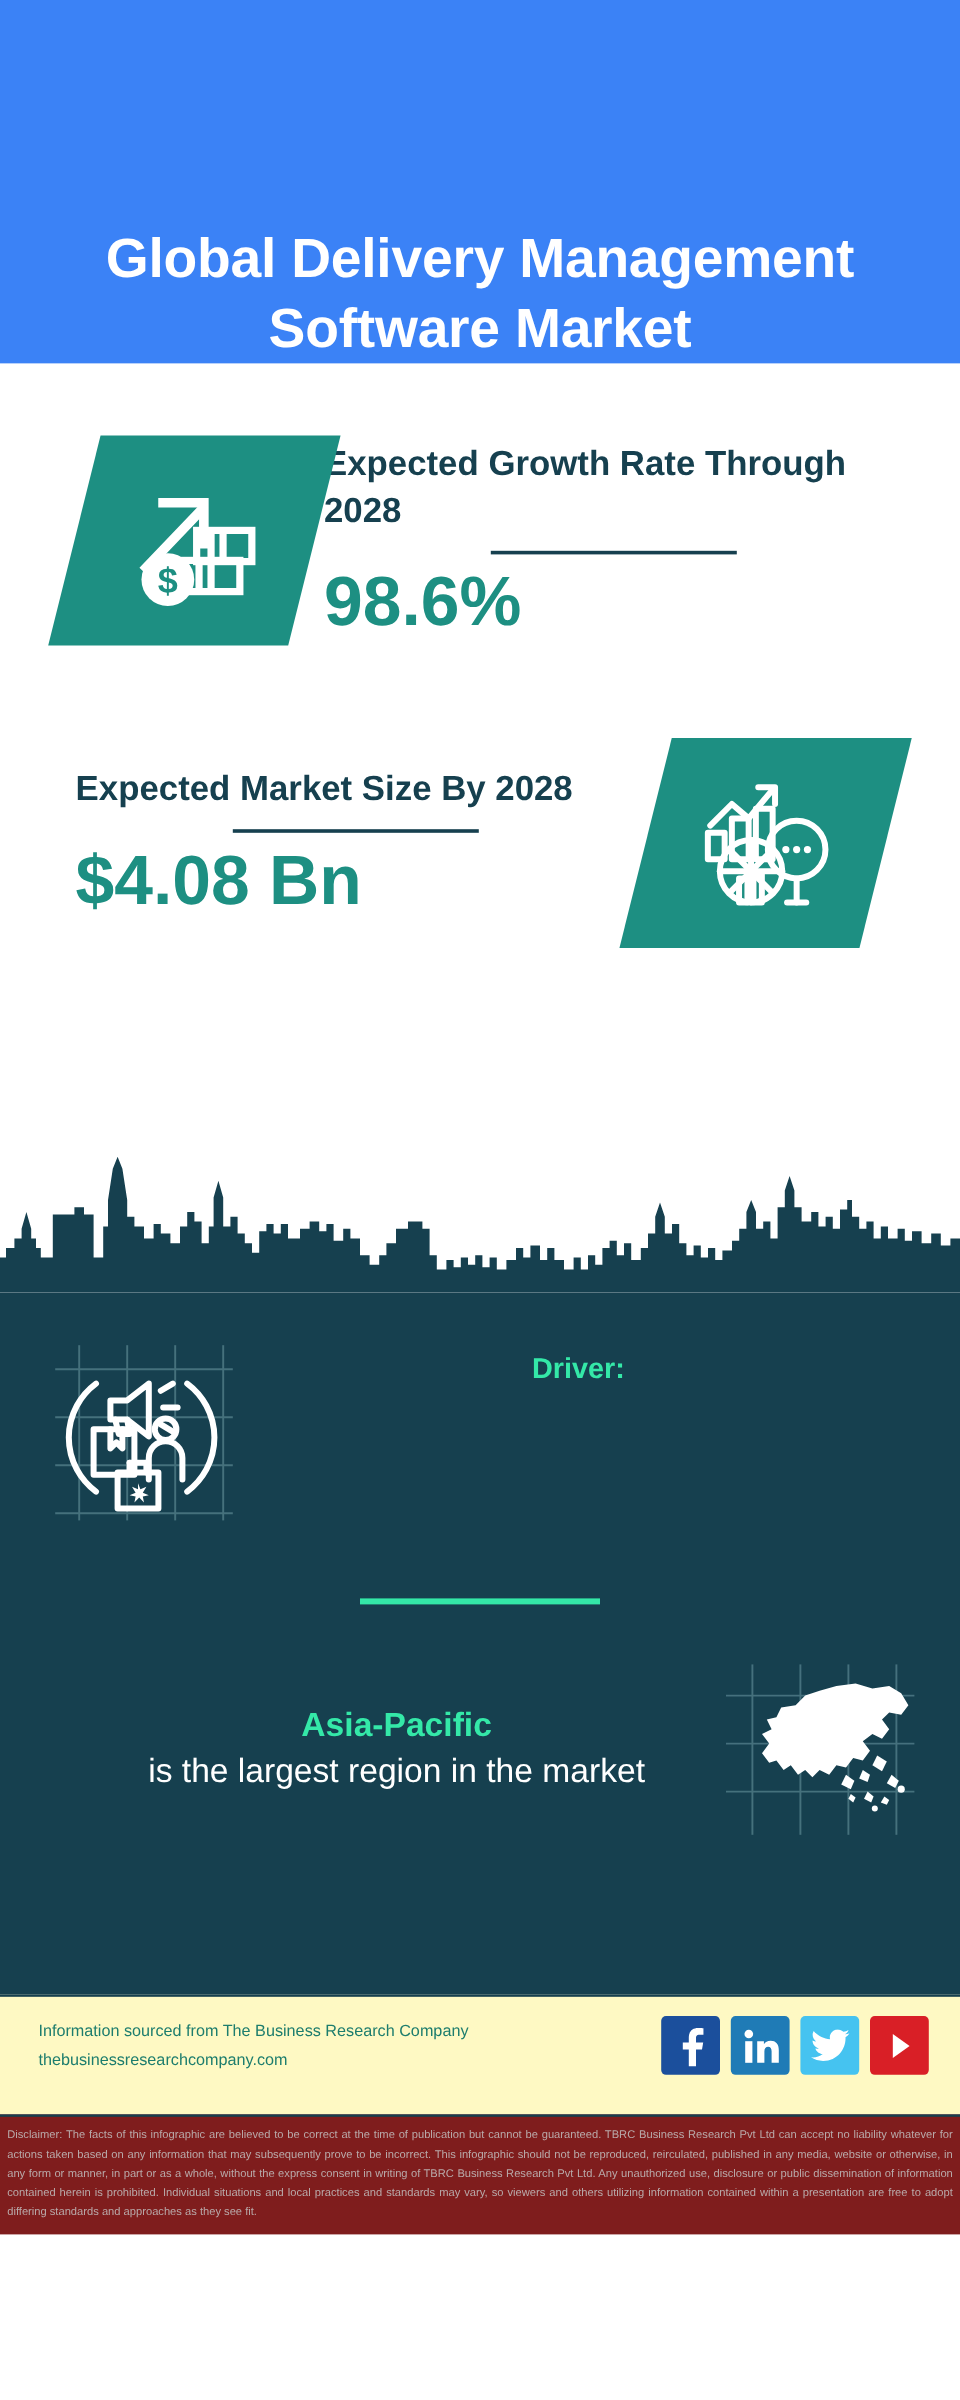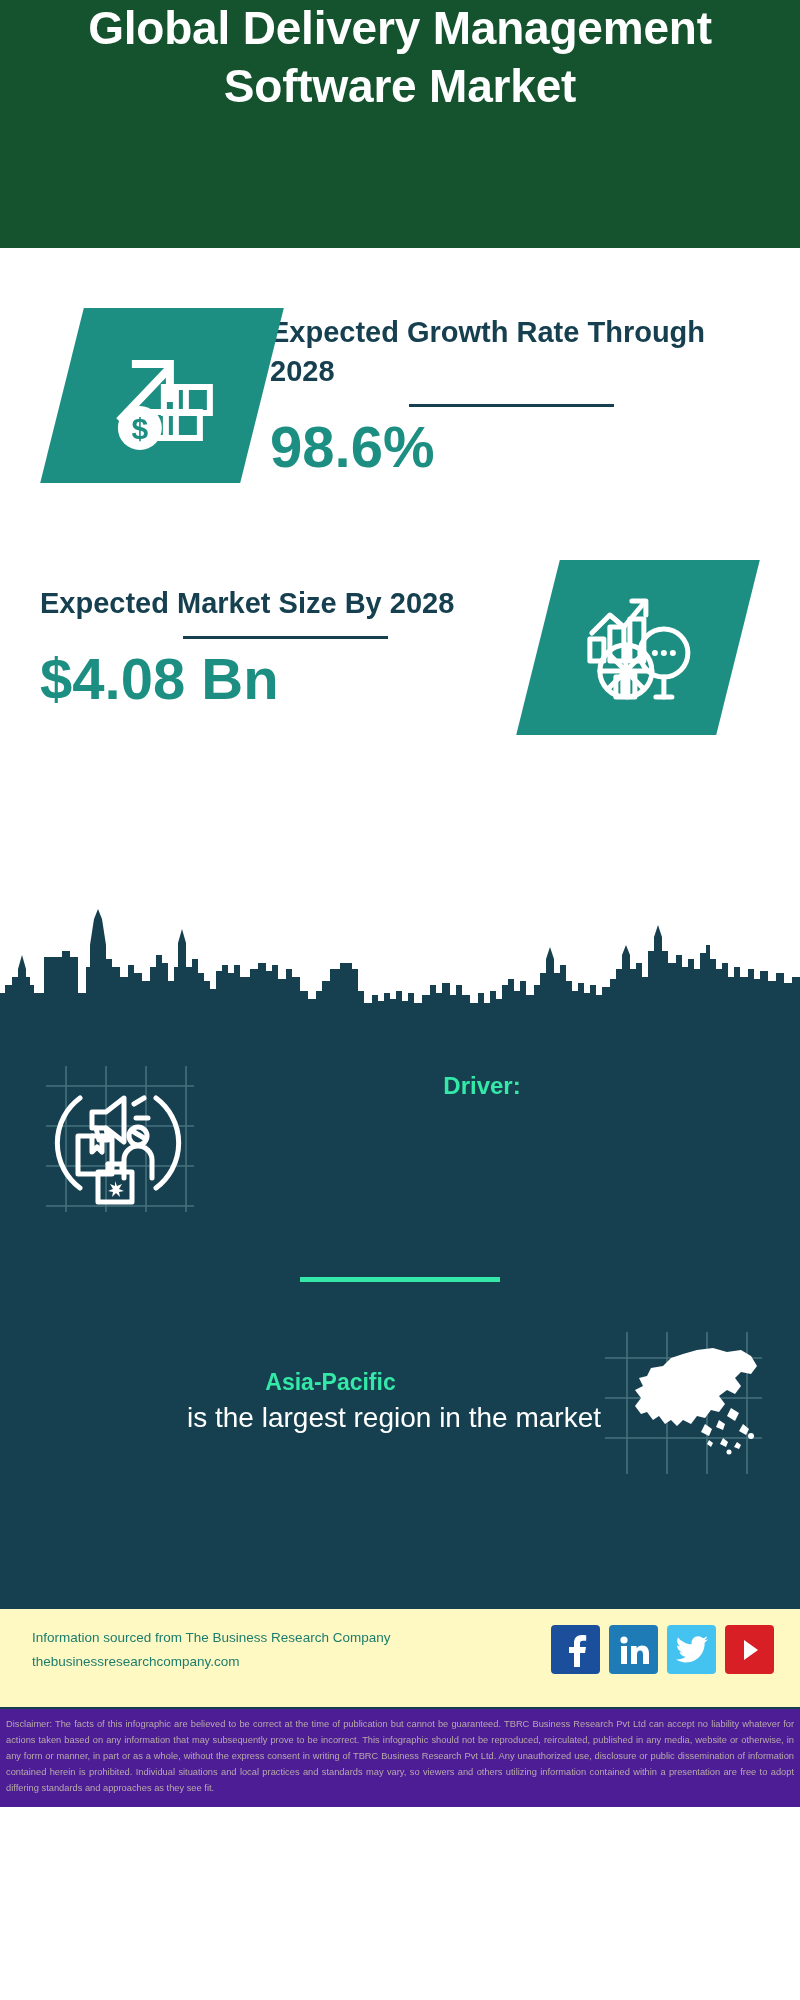--- a/index.html
+++ b/index.html
@@ -7,43 +7,43 @@
   body {
     font-family:"Liberation Sans", sans-serif;
     background:#ffffff;
     width:800px; height:2000px;
     overflow:hidden;
     position:relative;
   }
 
   
   .header {
-    background:#14532d;
-    height:248px;
-    display:flex; align-items:flex-start; justify-content:center;
+    background:#3b82f6;
+    height:303px;
+    display:flex; align-items:flex-end; justify-content:center;
     padding:0 28px;
   }
   .header h1 {
     color:#ffffff;
     font-size:46px;
     font-weight:bold;
     line-height:1.26;
     text-align:center;
     letter-spacing:-0.2px;
   }
 
   
   .mid { background:#fff; position:relative; height:774px; }
 
   .stat {
     display:flex; align-items:center;
     height:240px;
   }
   .stat-1 { padding-top:55px; }
-  .stat-2 { padding-top:78px; }
+  .stat-2 { padding-top:78px;margin-left:23px; }
 
   .para {
     width:200px; height:175px;
     background:#1d8f82;
     transform:skewX(-14deg);
     display:flex; align-items:center; justify-content:center;
     flex:0 0 auto;
   }
   .para > svg { transform:skewX(14deg); }
 
@@ -108,28 +108,27 @@
     margin:62px auto 0;
   }
 
   .region-row {
     display:flex; align-items:center;
     padding:46px 34px 0 30px;
   }
   .region-text { flex:1; text-align:center; padding-left:30px; }
   .region-name {
     color:#34e8a8;
-    font-size:23px; font-weight:bold;
+    font-size:28px; font-weight:bold;
     margin-bottom:4px;
   }
   .region-sub {
     color:#ffffff;
     font-size:28px; font-weight:normal;
     line-height:1.29;
-    text-align:right;
   }
   .region-map { flex:0 0 auto; width:165px; height:150px; }
 
   
   .footer {
     background:#fef9c3;
     height:100px;
     display:flex; align-items:center;
     padding:0 26px 17px 32px;
     border-top:2px solid #16404f;
@@ -146,21 +145,21 @@
     border-radius:4px;
     display:flex; align-items:center; justify-content:center;
   }
   .s-fb { background:#1b4f9c; }
   .s-li { background:#1f7bb6; }
   .s-tw { background:#45c3f0; }
   .s-yt { background:#d91f26; }
 
   
   .disclaimer {
-    background:#4c1d95;
+    background:#7f1d1d;
     border-top:2px solid #16404f;
     padding:8px 6px 0 6px;
     color:#b9a9a9;
     font-size:9.3px;
     line-height:1.72;
     text-align:justify;
     height:100px;
   }
 </style>
 </head>

